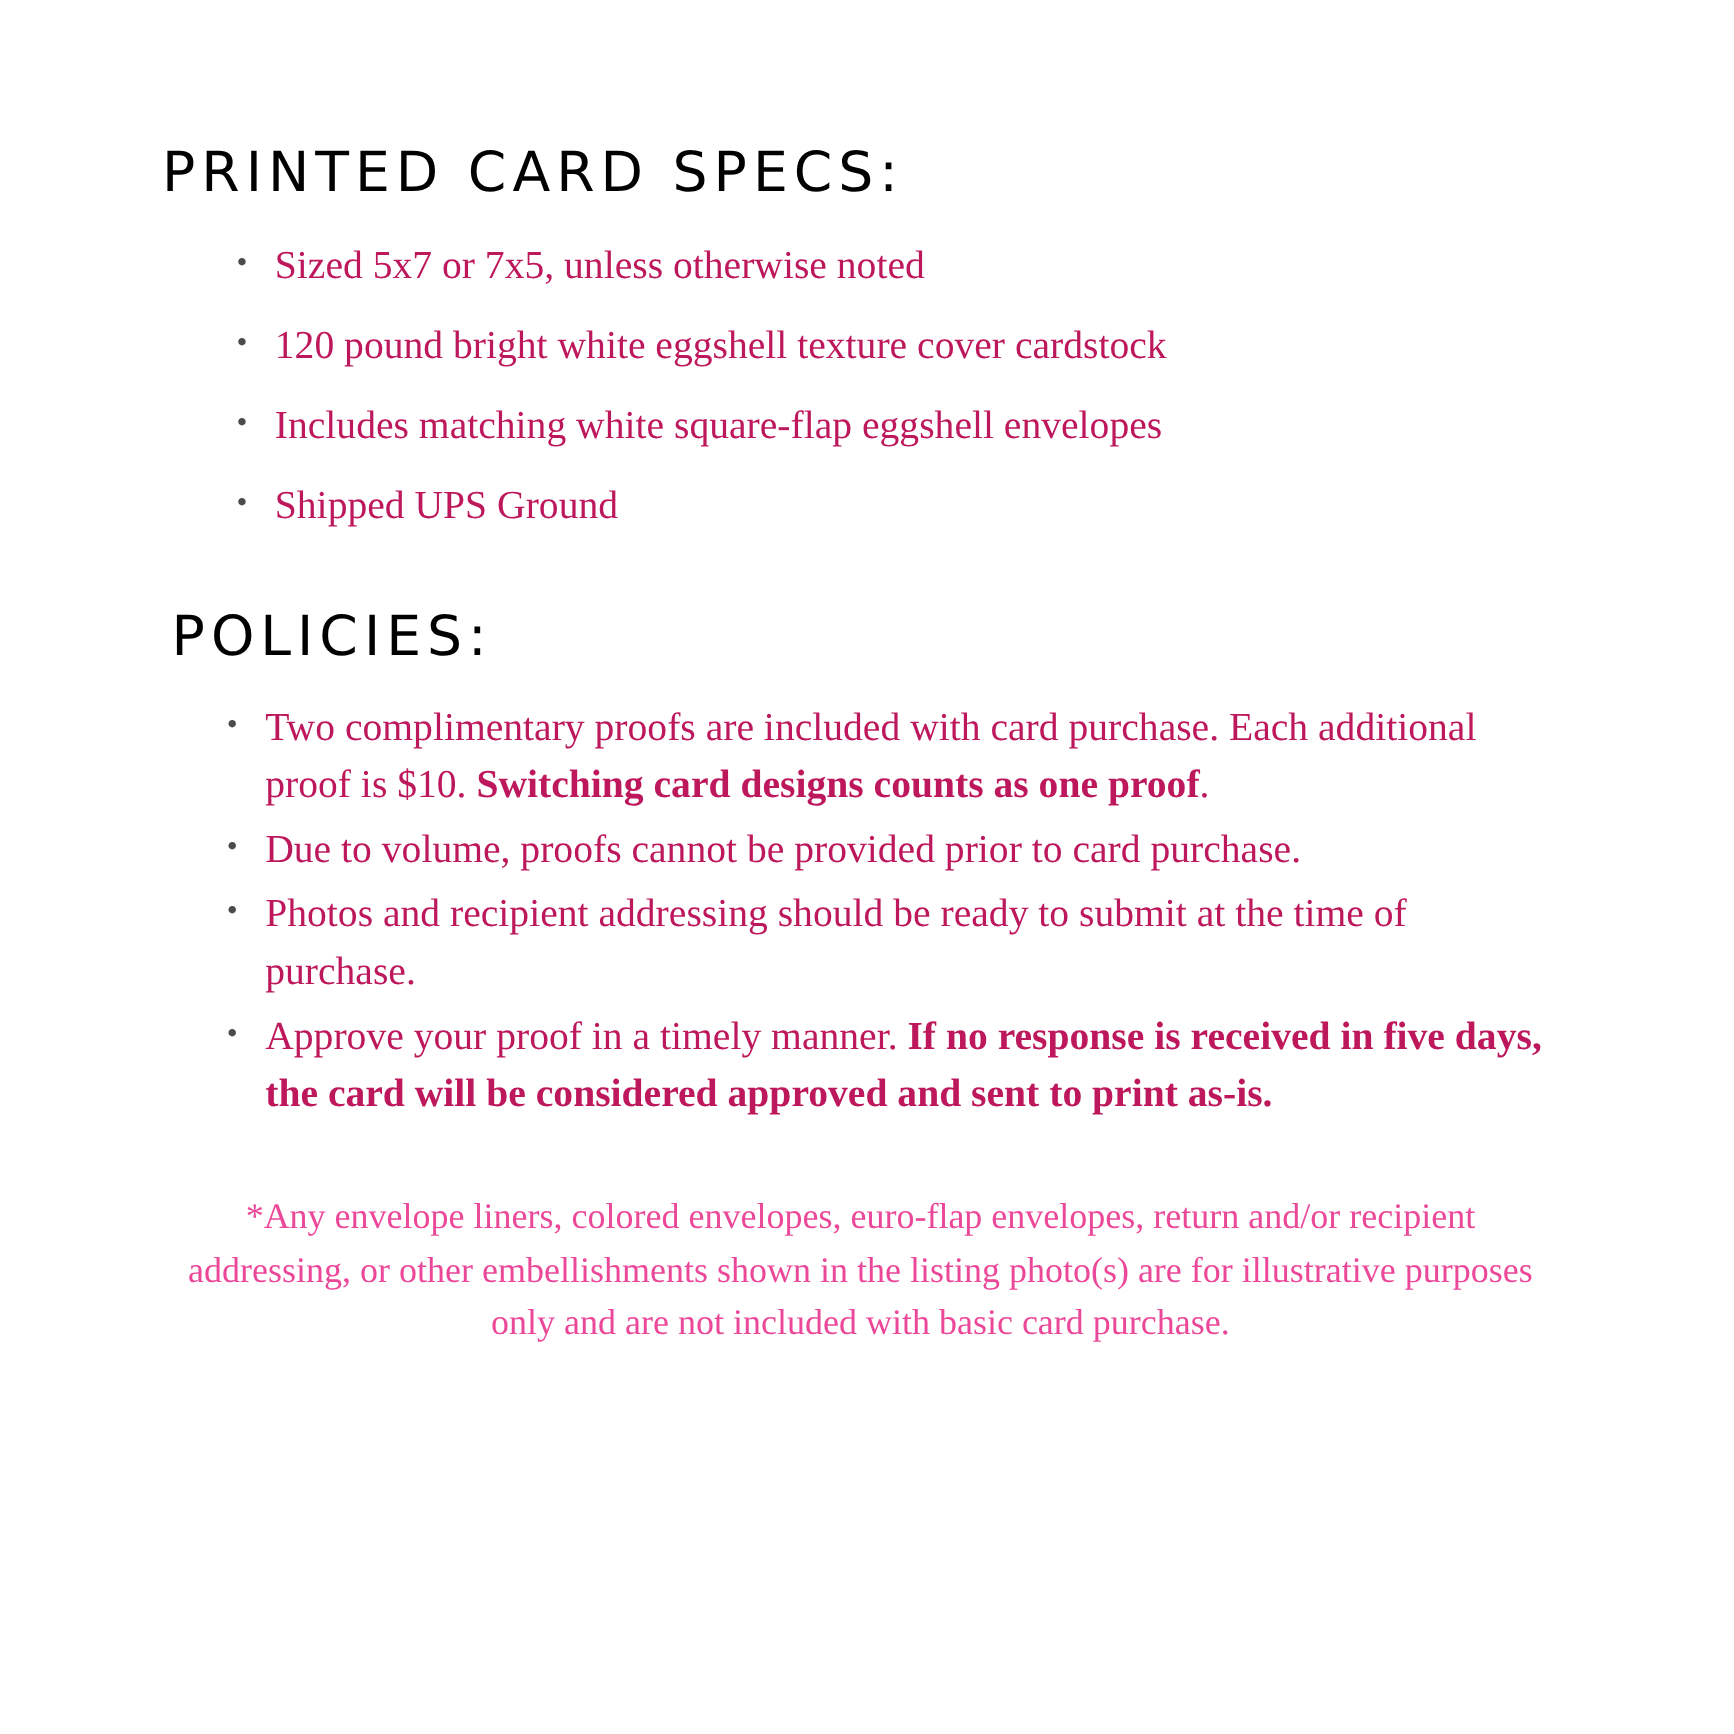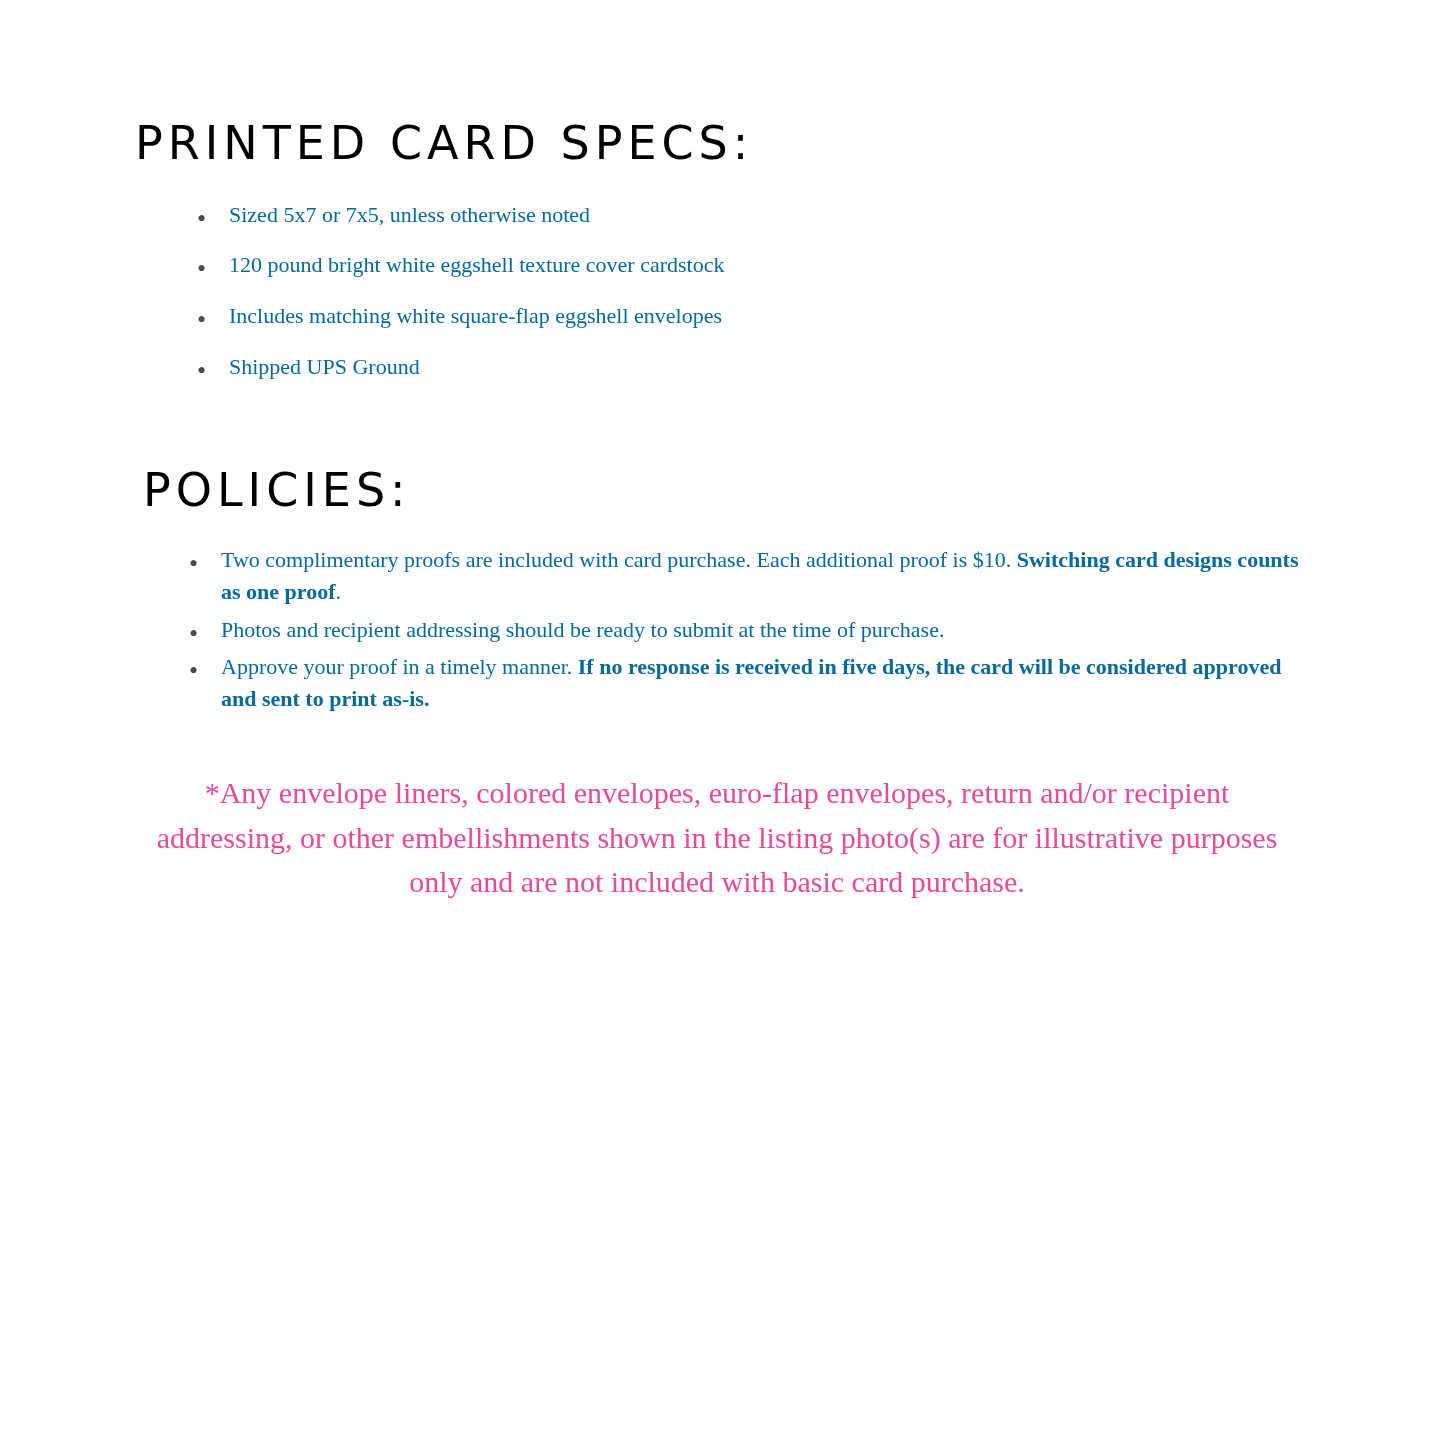--- a/index.html
+++ b/index.html
@@ -29,41 +29,41 @@
     margin: 0;
     font-size: 46px;
     text-transform: uppercase;
     line-height: 1.1;
   }
   #specs-heading {
     margin-left: 2px;
   }
   #policies-heading {
     margin-left: 10px;
-    margin-top: 82px;
+    margin-top: 58px;
   }
   ul.bullets {
     list-style: none;
     margin: 0;
     padding: 0;
   }
   ul#specs-list {
     margin-top: 30px;
     padding-left: 60px;
   }
   ul#policies-list {
     margin-top: 28px;
     padding-left: 52px;
   }
   ul.bullets > li {
     position: relative;
     padding-left: 36px;
-    font-size: 22px;
+    font-size: 33px;
     line-height: 1.45;
-    color: #0369a1;
+    color: #be185d;
   }
   ul#specs-list > li {
     margin-bottom: 19px;
   }
   ul#policies-list > li {
     margin-bottom: 6px;
   }
   ul.bullets > li::before {
     content: "\2022";
     position: absolute;
@@ -99,20 +99,23 @@
     <li><span>Shipped UPS Ground</span></li>
   </ul>
 
   <h1 class="section-heading" id="policies-heading">Policies:</h1>
 
   <ul class="bullets" id="policies-list">
     <li>
       <span>Two complimentary proofs are included with card purchase. Each additional proof is $10. </span><span class="bold">Switching card designs counts as one proof</span><span>.</span>
     </li>
     <li>
+      <span>Due to volume, proofs cannot be provided prior to card purchase.</span><span class="bold"></span><span></span>
+    </li>
+    <li>
       <span>Photos and recipient addressing should be ready to submit at the time of purchase.</span><span class="bold"></span><span></span>
     </li>
     <li>
       <span>Approve your proof in a timely manner. </span><span class="bold">If no response is received in five days, the card will be considered approved and sent to print as-is.</span><span></span>
     </li>
   </ul>
 
   <p id="footnote">*Any envelope liners, colored envelopes, euro-flap envelopes, return and/or recipient addressing, or other embellishments shown in the listing photo(s) are for illustrative purposes only and are not included with basic card purchase.</p>
 
 </div>

